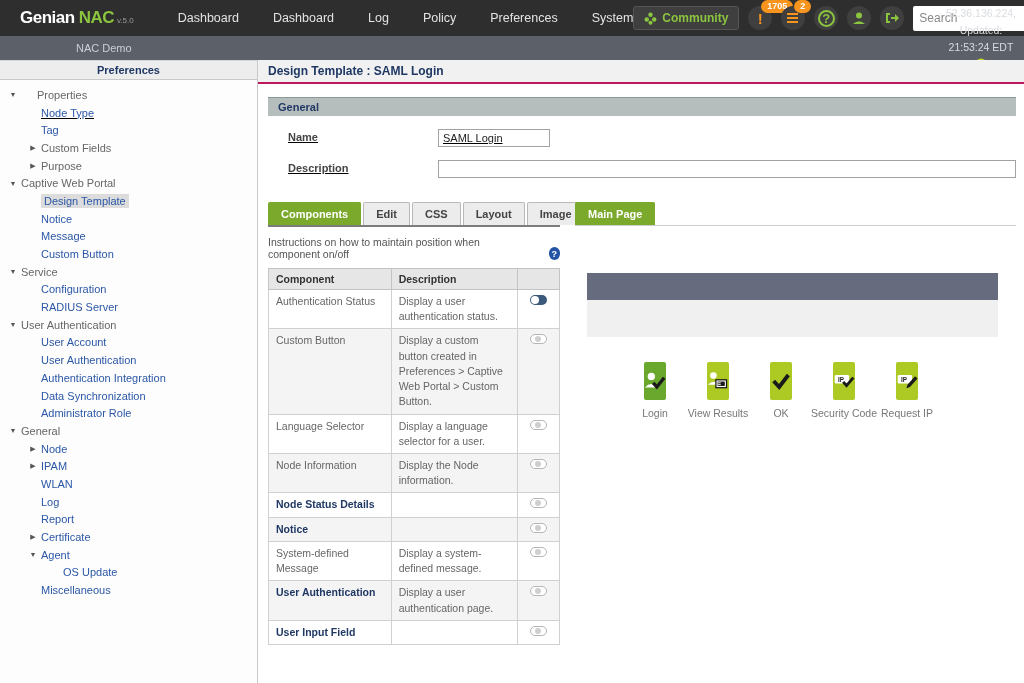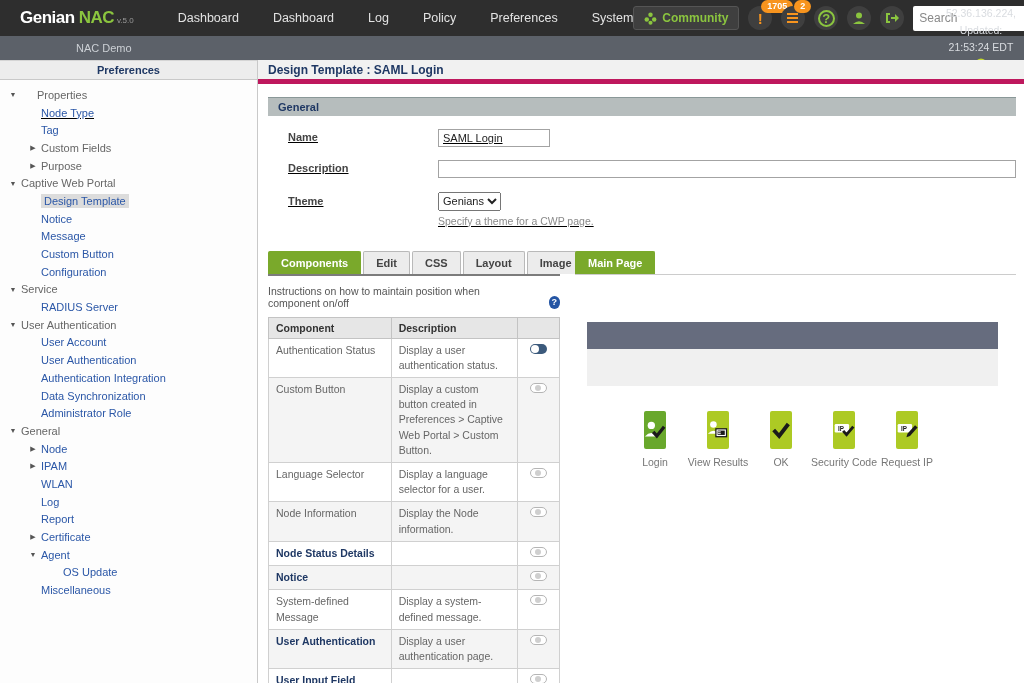--- a/index.html
+++ b/index.html
@@ -37,21 +37,21 @@
   .sidebar { width:258px; border-right:1px solid #c9c9c9; background:#fdfdfd; flex:0 0 auto; }
   .sidebar-header { background:#ededed; border-top:1px solid #d5d5d5; border-bottom:1px solid #c9c9c9; height:20px; display:flex; align-items:center; justify-content:center; color:#1f3864; font-weight:bold; font-size:11px; }
   .tree { padding-top:6px; }
   .tree-row { height:17.7px; display:flex; align-items:center; font-size:11px; cursor:pointer; }
   .tree-arrow { color:#555; font-size:7px; width:10px; text-align:center; flex:0 0 auto; }
   .tree-label.cat { color:#666; }
   .tree-label.link { color:#2b57a7; }
   .tree-label.selected { background:#dcdcdc; padding:1px 3px; }
 
   .main { flex:1; background:#fff; overflow:hidden; }
-  .page-titlebar { background:#f1f1f1; border-bottom:5px solid #be185d; height:24px; display:flex; align-items:center; padding-left:10px; }
+  .page-titlebar { background:#f1f1f1; border-bottom:2px solid #be185d; height:24px; display:flex; align-items:center; padding-left:10px; }
   .page-titlebar span { color:#1f3864; font-weight:bold; font-size:12px; }
 
   .general-box { margin:13px 8px 0 10px; }
   .section-header { background:#b6bdbd; border-top:1px solid #8a9898; height:19px; display:flex; align-items:center; padding-left:10px; }
   .section-header span { color:#1f3864; font-weight:bold; font-size:11px; }
   .form { padding:13px 0 0 20px;text-decoration:underline; }
   .form-row { display:flex; margin-bottom:13px; align-items:flex-start; }
   .form-label { width:150px; font-size:11px; font-weight:bold; color:#444; padding-top:2px; flex:0 0 auto; }
   .inp { border:1px solid #a3a3a3; height:18px; font-size:11px; padding:0 4px; font-family:"Liberation Sans",sans-serif; color:#222; }
   .inp.name { width:112px; }
@@ -215,27 +215,27 @@
             <span class="tree-label link" style="margin-left: 3px;">Notice</span>
           </div>
           <div class="tree-row" style="padding-left: 28px;">
             <span style="width: 10px; flex: 0 0 auto;"></span>
             <span class="tree-label link" style="margin-left: 3px;">Message</span>
           </div>
           <div class="tree-row" style="padding-left: 28px;">
             <span style="width: 10px; flex: 0 0 auto;"></span>
             <span class="tree-label link" style="margin-left: 3px;">Custom Button</span>
           </div>
+          <div class="tree-row" style="padding-left: 8px;">
+            <span class="tree-arrow">▼</span>
+            <span class="tree-label cat" style="margin-left: 3px;">Service</span>
+          </div>
           <div class="tree-row" style="padding-left: 28px;">
             <span style="width: 10px; flex: 0 0 auto;"></span>
             <span class="tree-label link" style="margin-left: 3px;">Configuration</span>
-          </div>
-          <div class="tree-row" style="padding-left: 8px;">
-            <span class="tree-arrow">▼</span>
-            <span class="tree-label cat" style="margin-left: 3px;">Service</span>
           </div>
           <div class="tree-row" style="padding-left: 28px;">
             <span style="width: 10px; flex: 0 0 auto;"></span>
             <span class="tree-label link" style="margin-left: 3px;">RADIUS Server</span>
           </div>
           <div class="tree-row" style="padding-left: 8px;">
             <span class="tree-arrow">▼</span>
             <span class="tree-label cat" style="margin-left: 3px;">User Authentication</span>
           </div>
           <div class="tree-row" style="padding-left: 28px;">
@@ -311,27 +311,20 @@
           <span>General</span>
         </div>
         <div class="form">
           <div class="form-row">
             <span class="form-label">Name</span>
             <input class="inp name" type="text" value="SAML Login" style="">
           </div>
           <div class="form-row">
             <span class="form-label">Description</span>
             <input class="inp desc" type="text" value="" style="">
-          </div>
-          <div class="form-row" style="margin-top:9px">
-            <span class="form-label" style="padding-top:4px">Theme</span>
-            <div>
-              <select class="theme-select" id="theme-select"><option>Genians</option></select>
-              <div class="help-text">Specify a theme for a CWP page.</div>
-            </div>
           </div>
         </div>
       </div>
 
       <div class="cols">
         <div class="col-left">
           <div class="tabs-row" id="left-tabs">
               <div class="tab active">Components</div>
               <div class="tab">Edit</div>
               <div class="tab">CSS</div>

